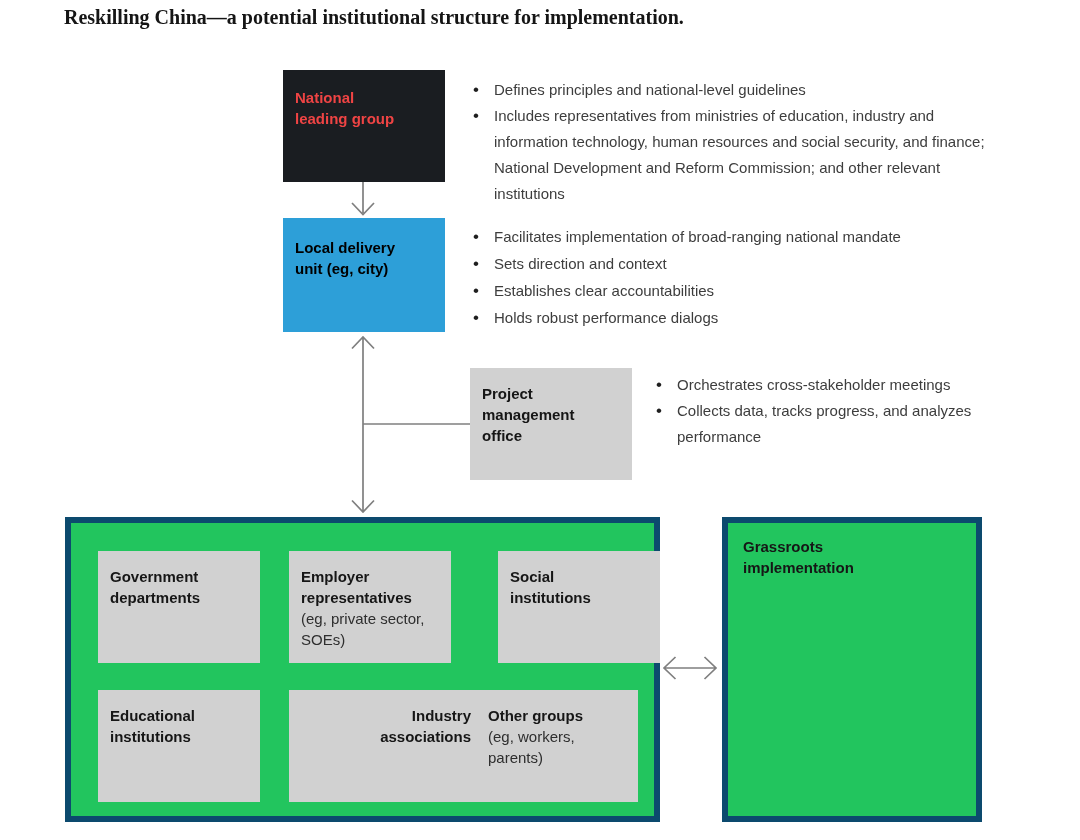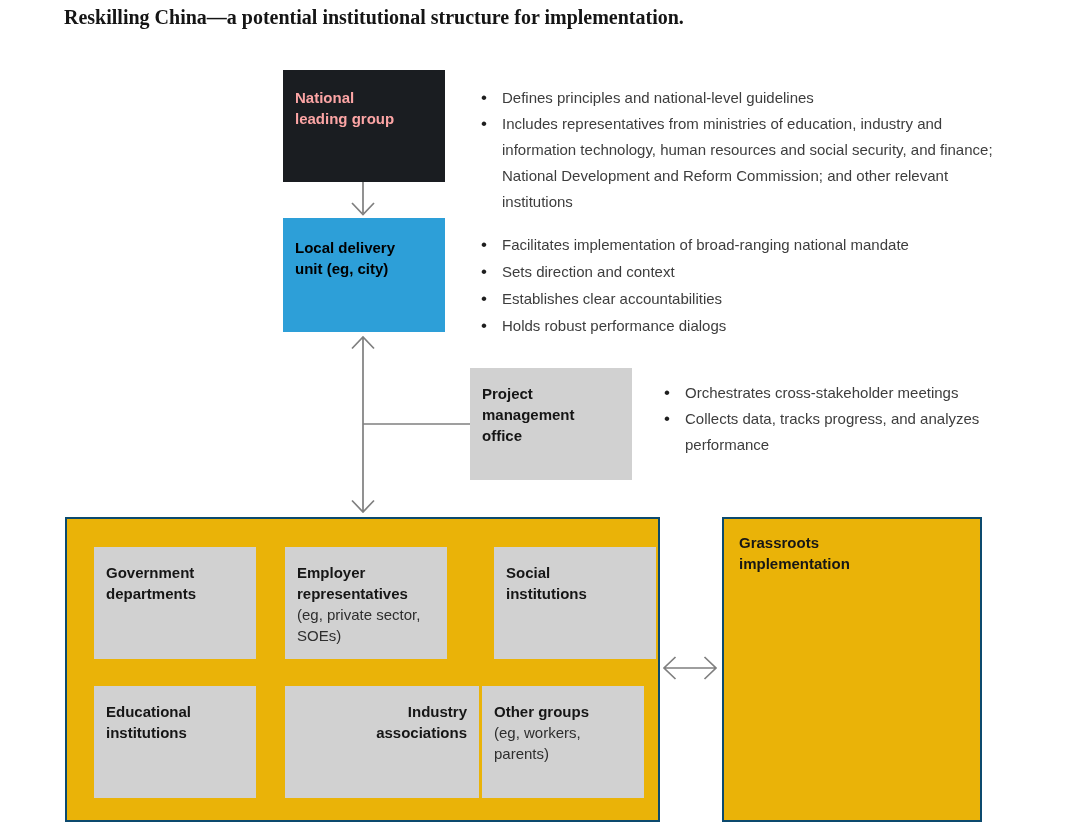--- a/index.html
+++ b/index.html
@@ -4,25 +4,25 @@
 <style>
   html,body{margin:0;padding:0;background:#ffffff;}
   .page{position:relative;width:1080px;height:840px;background:#ffffff;overflow:hidden;
         font-family:"Liberation Sans","DejaVu Sans",sans-serif;color:#1a1a1a;}
   .fig-title{position:absolute;left:64px;top:6px;font-family:"Liberation Serif","DejaVu Serif",serif;
         font-weight:bold;font-size:20px;color:#151515;}
   svg.connectors{position:absolute;left:0;top:0;z-index:1;}
   .box{position:absolute;box-sizing:border-box;z-index:2;}
   .box .label{display:block;font-weight:bold;font-size:15px;line-height:21px;white-space:pre-line;}
   .box .sublabel{display:block;font-weight:normal;font-size:15px;line-height:21px;white-space:pre-line;color:#2e2e2e;}
-  .box.black{background:#1a1d21;color:#fca5a5;padding:17px 12px;}
+  .box.black{background:#1a1d21;color:#ef4444;padding:17px 12px;}
   .box.blue{background:#2d9fd8;color:#000000;padding:19px 12px;}
   .box.gray{background:#d1d1d1;color:#161616;padding:15px 12px;}
-  .box.outline{background:#eab308;border:2px solid #0c4a6e;}
-  ul.bullets{position:absolute;z-index:2;list-style:none;margin:16px;padding:0;
+  .box.outline{background:#22c55e;border:6px solid #0c4a6e;}
+  ul.bullets{position:absolute;z-index:2;list-style:none;margin:8px;padding:0;
         font-size:15px;line-height:26px;color:#3d3d3d;}
   ul.bullets li{position:relative;padding-left:24px;}
   ul.bullets li::before{content:"\2022";position:absolute;left:3px;top:0;color:#1f1f1f;font-size:17px;}
   ul.bullets.lh27{line-height:27px;}
   .gr-title{position:absolute;left:15px;top:13px;font-weight:bold;font-size:15px;line-height:21px;
         white-space:pre-line;color:#161616;}
   .gr-list{left:15px;top:82px;width:230px;}
   .gr-list li{padding-left:16px;}
   .gr-list li::before{left:0;}
 </style>
@@ -88,21 +88,21 @@
 institutions</span>
     </div>
     <div class="box gray" style="left:27px;top:167px;width:162px;height:112px;">
       <span class="label">Educational
 institutions</span>
     </div>
     <div class="box gray" style="left:218px;top:167px;width:194px;height:112px;text-align:right;">
       <span class="label">Industry
 associations</span>
     </div>
-    <div class="box gray" style="left:405px;top:167px;width:162px;height:112px;margin-left:10px;">
+    <div class="box gray" style="left:405px;top:167px;width:162px;height:112px;">
       <span class="label">Other groups</span>
       <span class="sublabel">(eg, workers,
 parents)</span>
     </div>
   </div>
 
   <div class="box outline" style="left:722px;top:517px;width:260px;height:305px;">
     <div class="gr-title">Grassroots
 implementation</div>
   </div>

